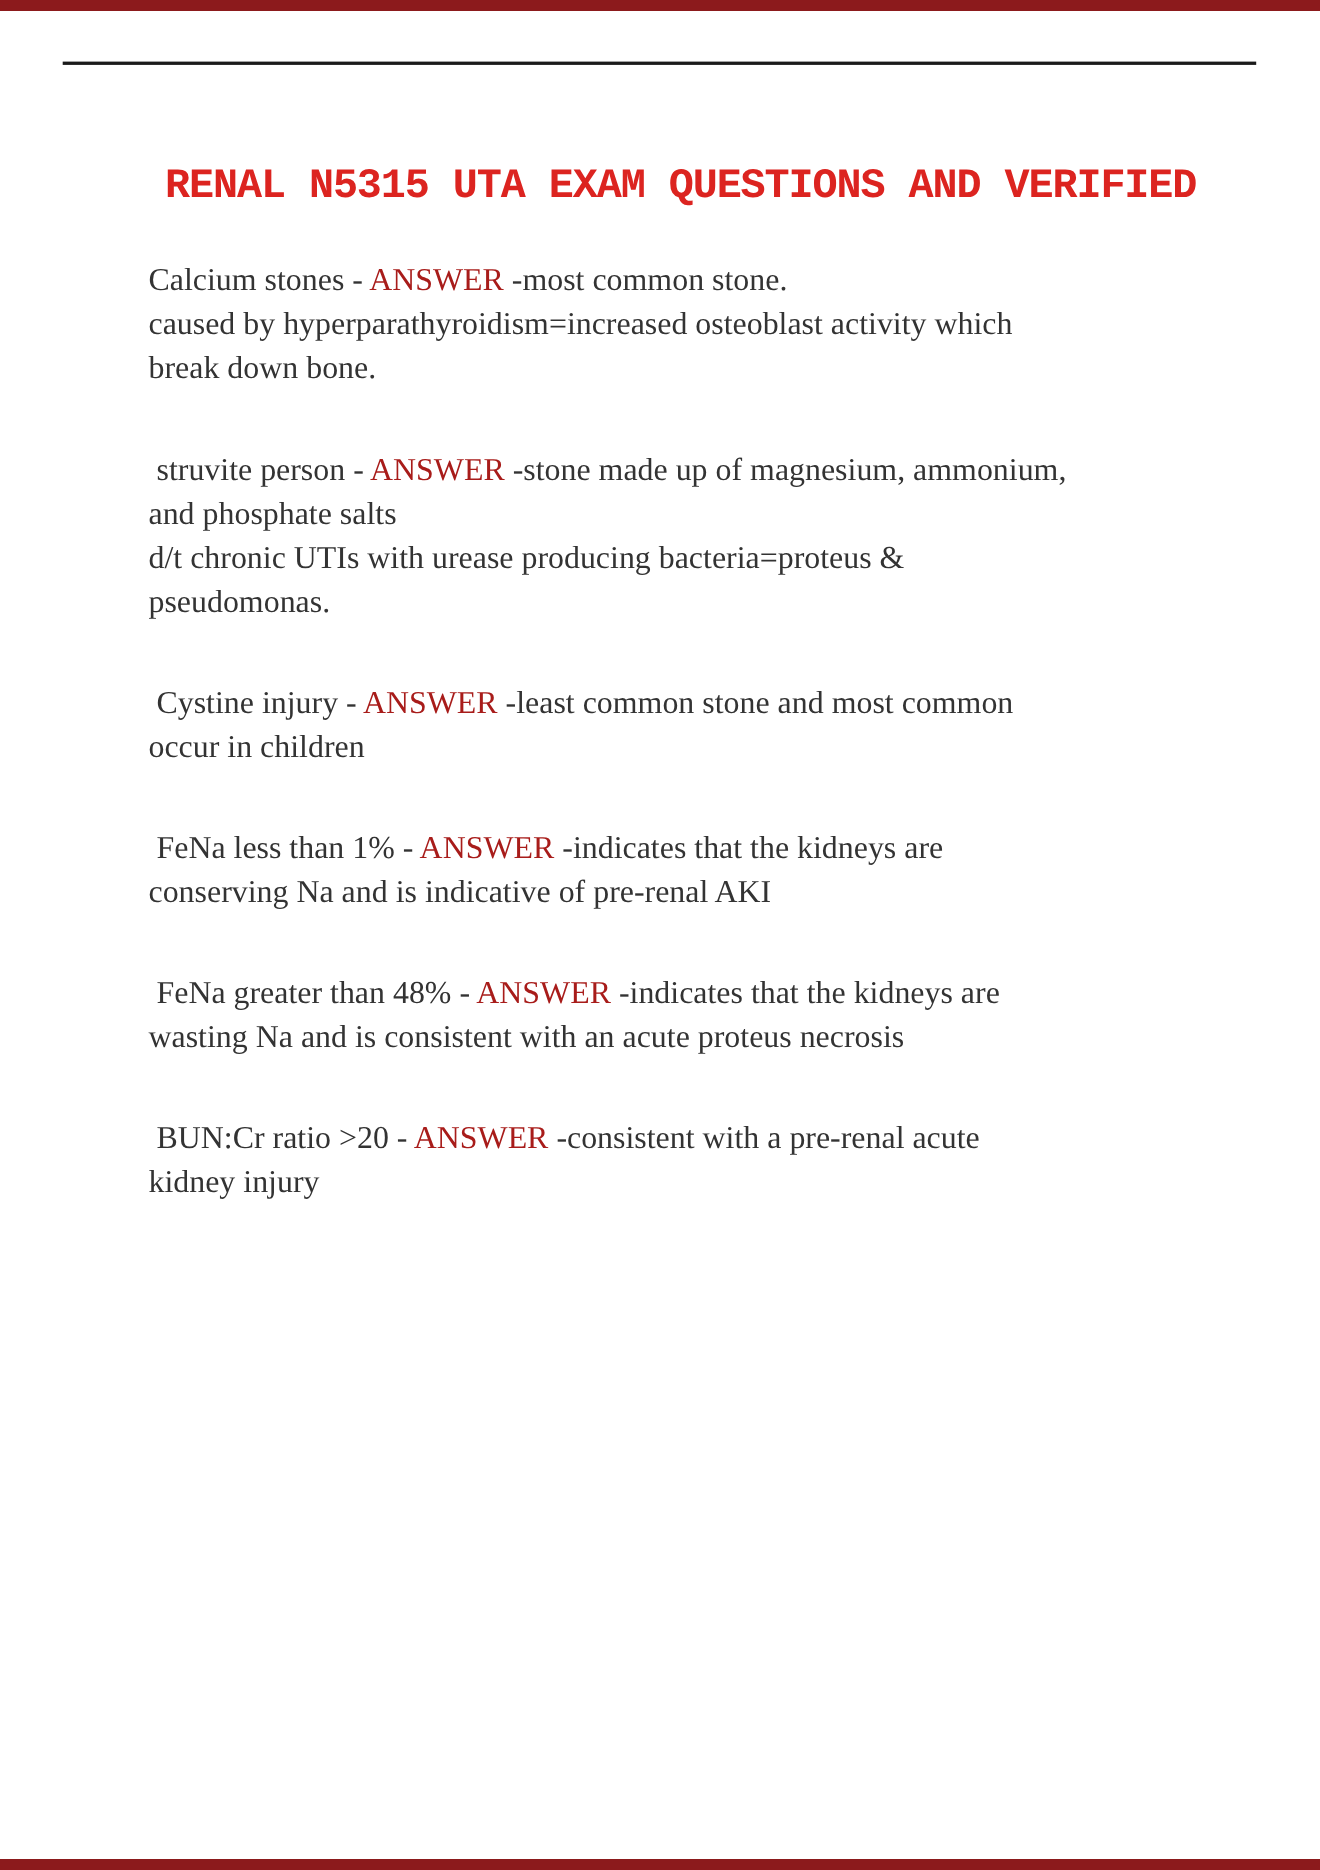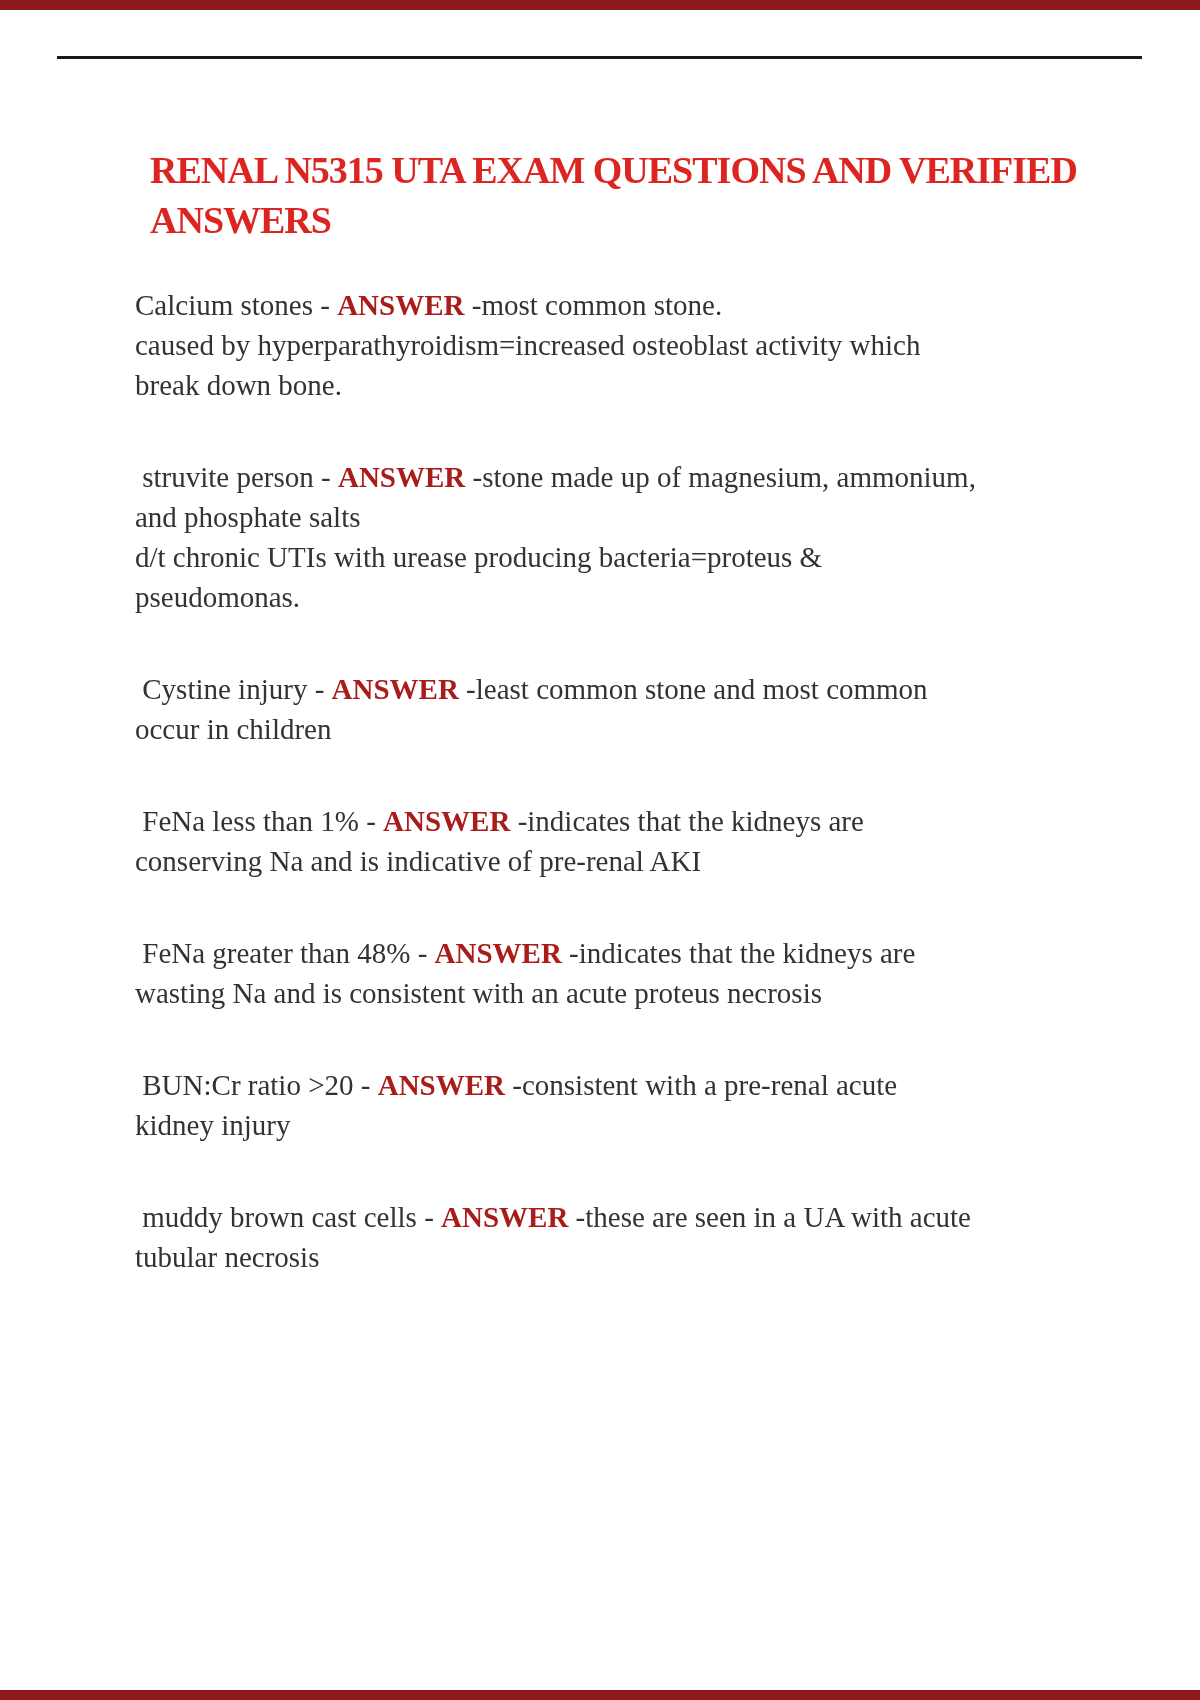--- a/index.html
+++ b/index.html
@@ -28,50 +28,49 @@
   .rule.top { left: 57px; top: 56px; width: 1085px; }
   .rule.bottom { left: 55px; top: 1693px; width: 1087px; }
   .content {
     position: absolute;
     left: 135px;
     top: 0;
     width: 985px;
   }
   .doc-title {
     margin: 145px 0 40px 15px;
-    font-family: Liberation Serif, serif;
+    font-family: Liberation Mono, monospace;
     font-weight: bold;
     font-size: 38px;
     line-height: 50px;
     letter-spacing: -1px;
     color: #dc2420;
   }
   .doc-title .title-line { white-space: nowrap; }
   .qa {
     margin: 0 0 52px 0;
     font-size: 29px;
     line-height: 40px;
     color: #333333;
     white-space: pre-wrap;
   }
   .qa .ans {
-    font-weight: bold;
+    font-weight: normal;
     color: #a81c1a;
   }
 </style>
 </head>
 <body>
 
 <div class="separator-bar top"></div>
 <div class="rule top"></div>
 
 <div class="content">
   <div class="doc-title">
     <div class="title-line">RENAL N5315 UTA EXAM QUESTIONS AND VERIFIED</div>
-    <div class="title-line">ANSWERS</div>
   </div>
   <div id="qa-list">
   <p class="qa"><span class="lead">Calcium stones - </span><span class="ans">ANSWER</span><span class="rest"> -most common stone.
 caused by hyperparathyroidism=increased osteoblast activity which
 break down bone.</span></p>
 
   <p class="qa"><span class="lead"> struvite person - </span><span class="ans">ANSWER</span><span class="rest"> -stone made up of magnesium, ammonium,
 and phosphate salts
 d/t chronic UTIs with urease producing bacteria=proteus &amp;
 pseudomonas.</span></p>
@@ -82,19 +81,17 @@
 
   <p class="qa"><span class="lead"> FeNa less than 1% - </span><span class="ans">ANSWER</span><span class="rest"> -indicates that the kidneys are
 conserving Na and is indicative of pre-renal AKI</span></p>
 
   <p class="qa"><span class="lead"> FeNa greater than 48% - </span><span class="ans">ANSWER</span><span class="rest"> -indicates that the kidneys are
 wasting Na and is consistent with an acute proteus necrosis</span></p>
 
   <p class="qa"><span class="lead"> BUN:Cr ratio &gt;20 - </span><span class="ans">ANSWER</span><span class="rest"> -consistent with a pre-renal acute
 kidney injury</span></p>
 
-  <p class="qa"><span class="lead"> muddy brown cast cells - </span><span class="ans">ANSWER</span><span class="rest"> -these are seen in a UA with acute
-tubular necrosis</span></p>
 </div>
 </div>
 
 <div class="rule bottom"></div>
 <div class="separator-bar bottom"></div>
 
 </body></html>

